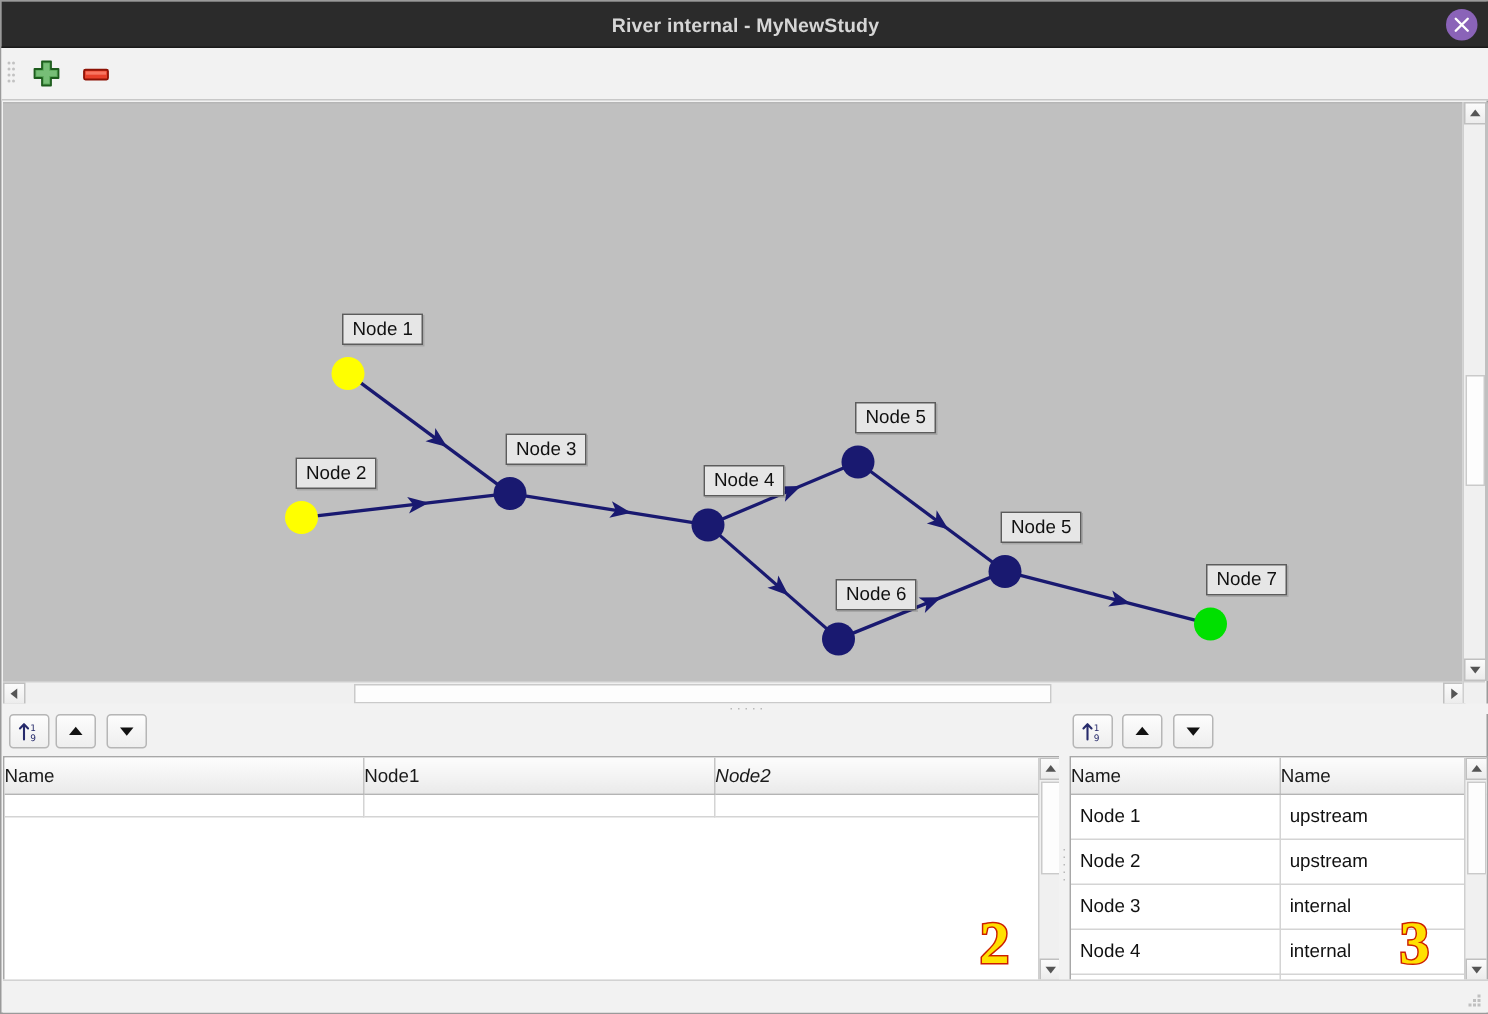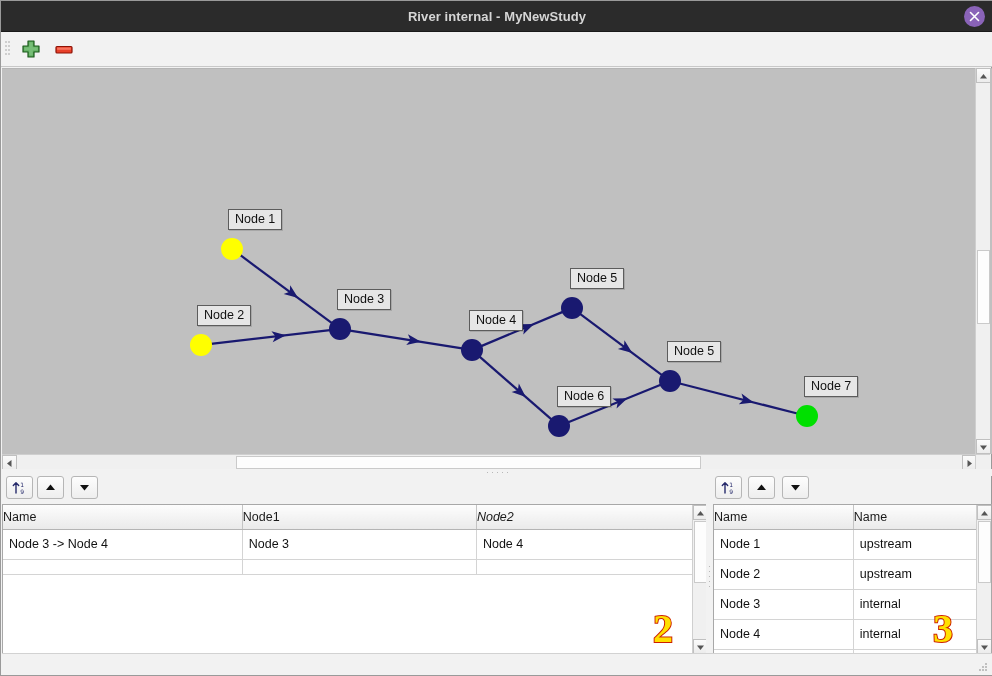--- a/index.html
+++ b/index.html
@@ -381,25 +381,20 @@
         </colgroup>
       <thead>
           <tr id="reaches-head">
             <th>Name</th>
             <th>Node1</th>
             <th style="border-right: none; font-style: italic;">Node2</th>
           </tr>
         </thead>
       <tbody id="reaches-body">
           <tr>
-            <td>Node 3 -&gt; Node 4</td>
-            <td>Node 3</td>
-            <td>Node 4</td>
-          </tr>
-          <tr>
             <td class="empty">&nbsp;</td>
             <td class="empty">&nbsp;</td>
             <td class="empty">&nbsp;</td>
           </tr>
         </tbody>
     </table>
     <div class="panel-vsb">
       <div class="a up">
         <svg width="13" height="13" viewBox="0 0 13 13">
             <path d="M6.5 4 L10 8.5 L3 8.5 z" fill="#555"></path>

